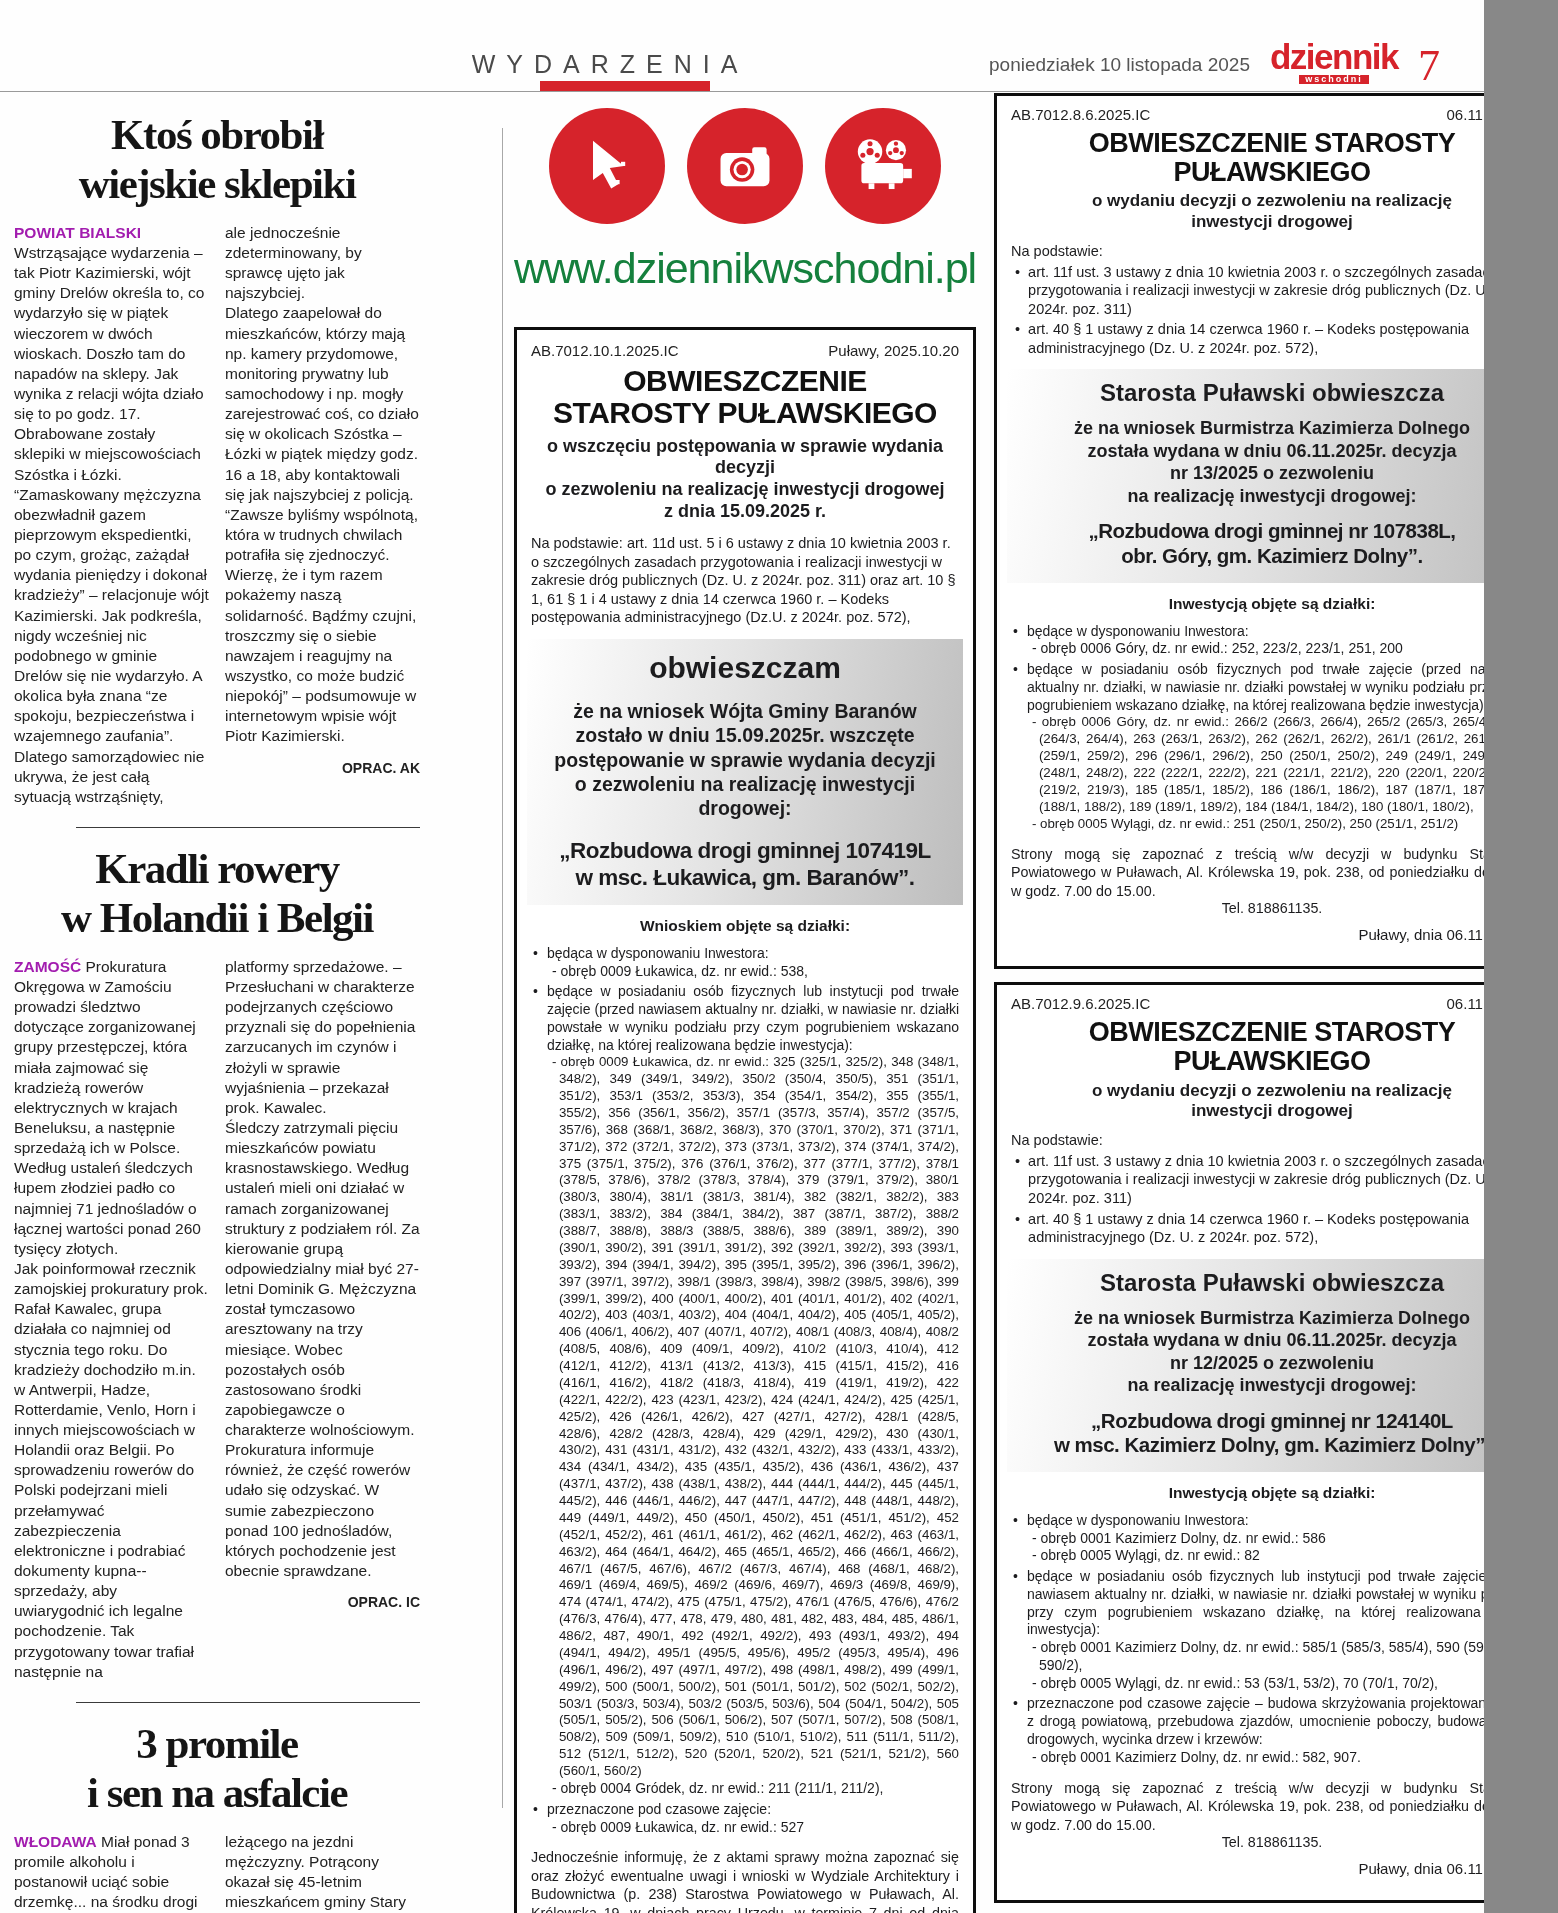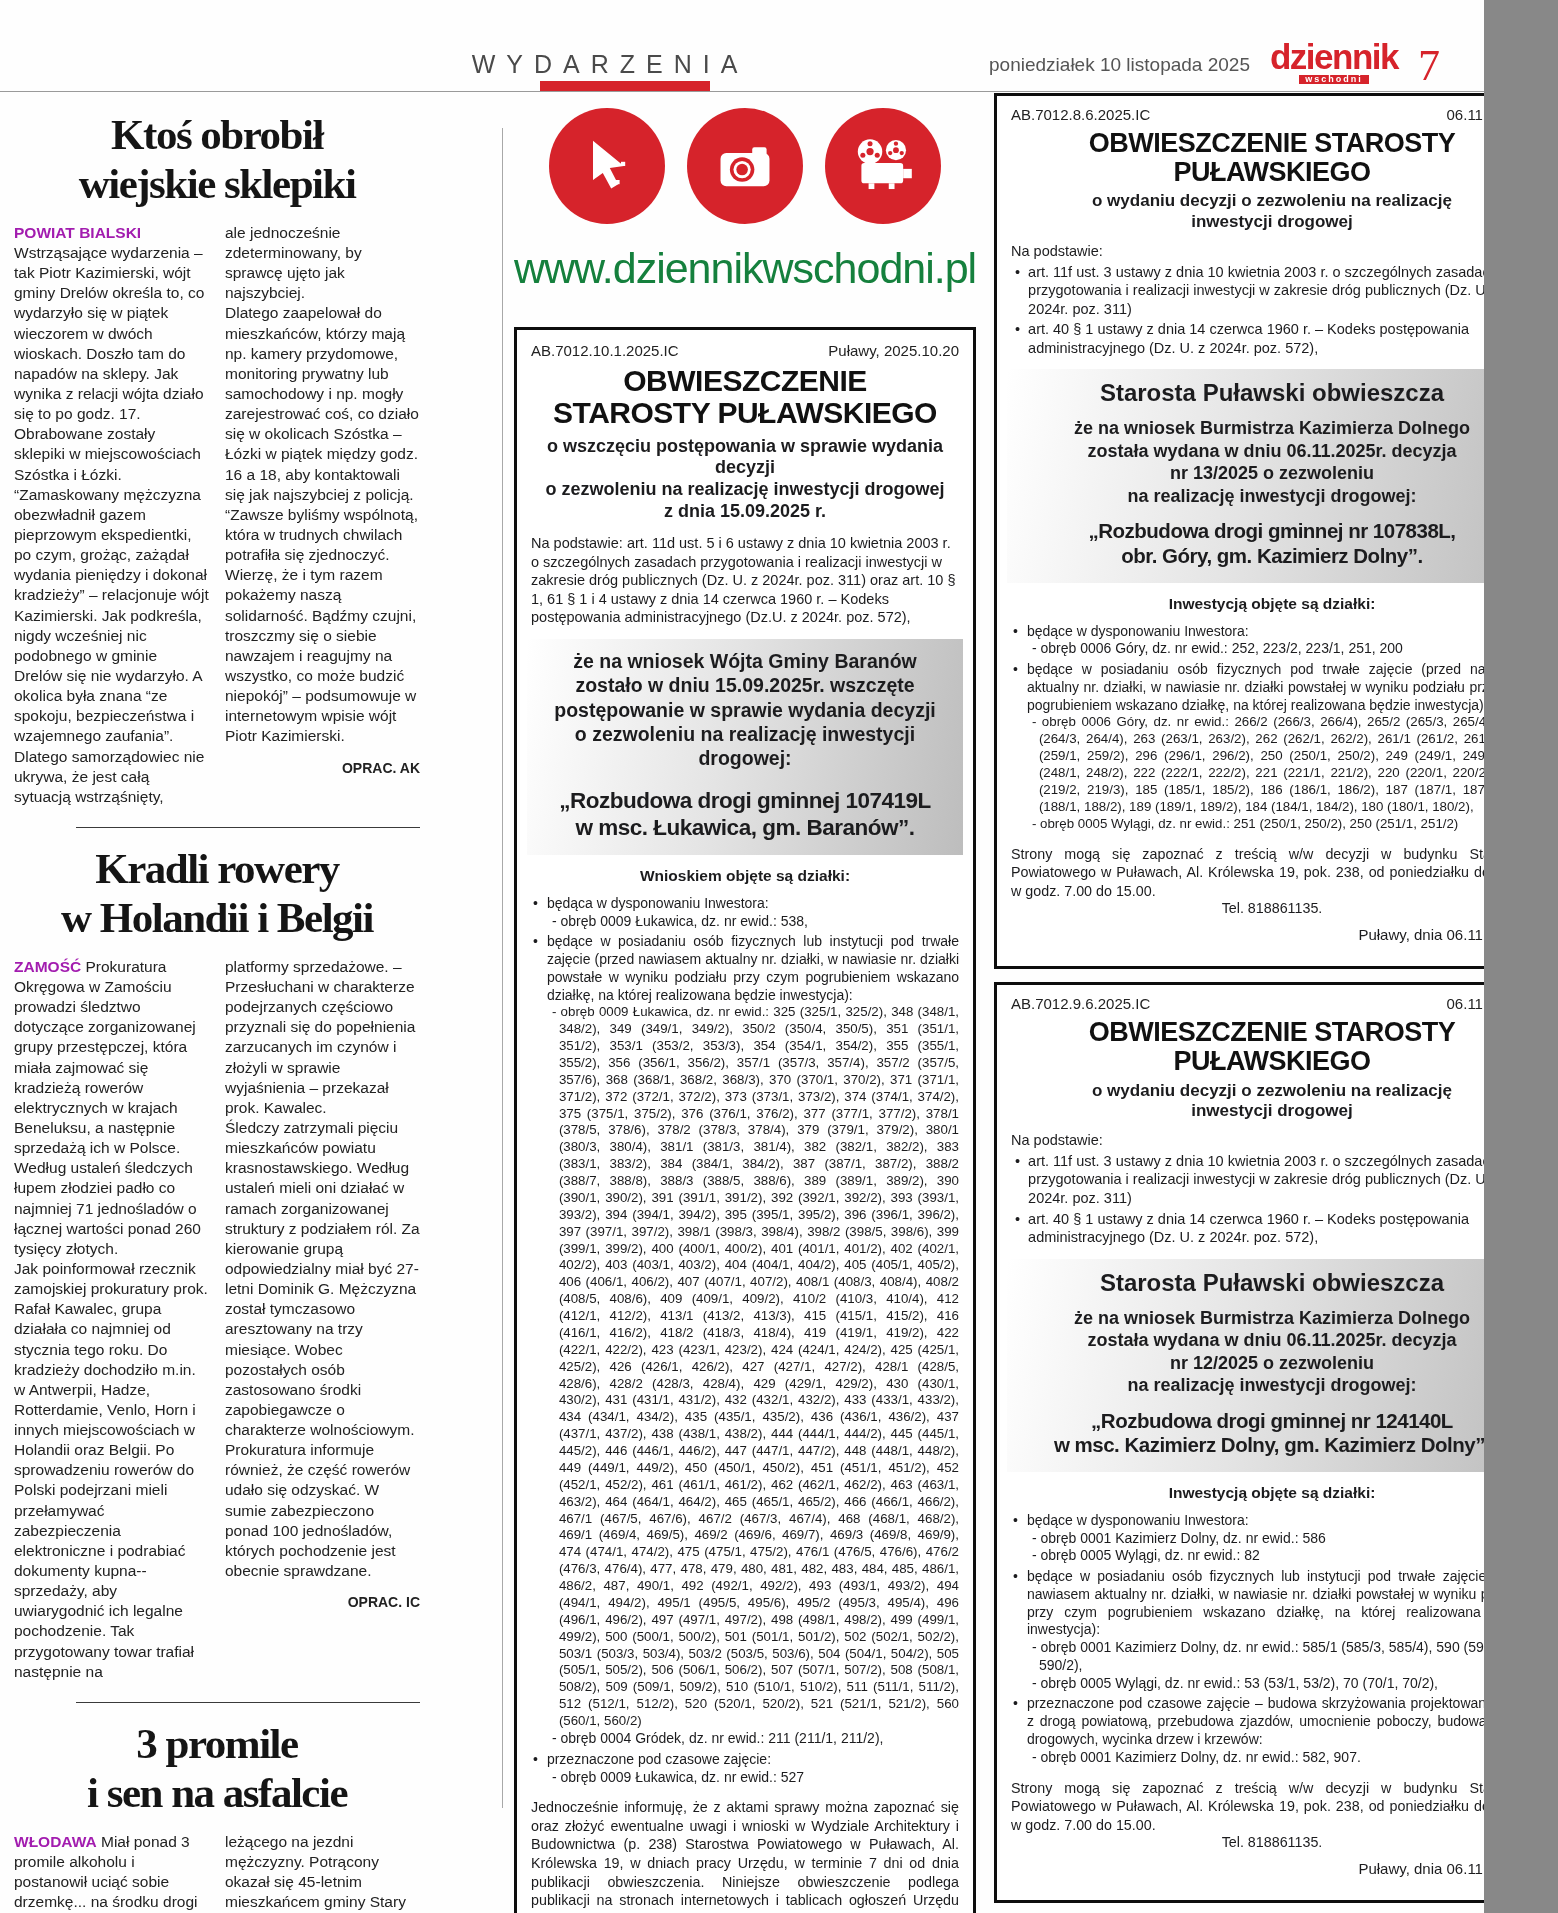--- a/index.html
+++ b/index.html
@@ -202,20 +202,21 @@
         <span>Puławy, 2025.10.20</span>
       </div>
       <div class="n-title">OBWIESZCZENIE
 STAROSTY PUŁAWSKIEGO</div>
       <div class="n-sub">o wszczęciu postępowania  w sprawie wydania decyzji
 o zezwoleniu na realizację inwestycji drogowej
 z dnia 15.09.2025 r.</div>
       <div class="n-basis">Na podstawie: art. 11d ust. 5 i 6 ustawy z dnia 10 kwietnia 2003 r. o szczególnych zasadach przygotowania i realizacji inwestycji w zakresie dróg publicznych (Dz. U. z 2024r. poz. 311) oraz art. 10 § 1, 61 § 1 i 4 ustawy z dnia 14 czerwca 1960 r. – Kodeks postępowania administracyjnego (Dz.U. z 2024r. poz. 572),</div>
 
       <div class="grad">
+        <div class="proclaim">obwieszczam</div>
         <div class="statement">że na wniosek Wójta Gminy Baranów
 zostało w dniu 15.09.2025r. wszczęte
 postępowanie w sprawie wydania decyzji
 o zezwoleniu na realizację inwestycji
 drogowej:</div>
         <div class="project">„Rozbudowa drogi gminnej 107419L
 w msc. Łukawica, gm. Baranów”.</div>
       </div>
 
       <div class="plots-h">Wnioskiem objęte są działki:</div>

